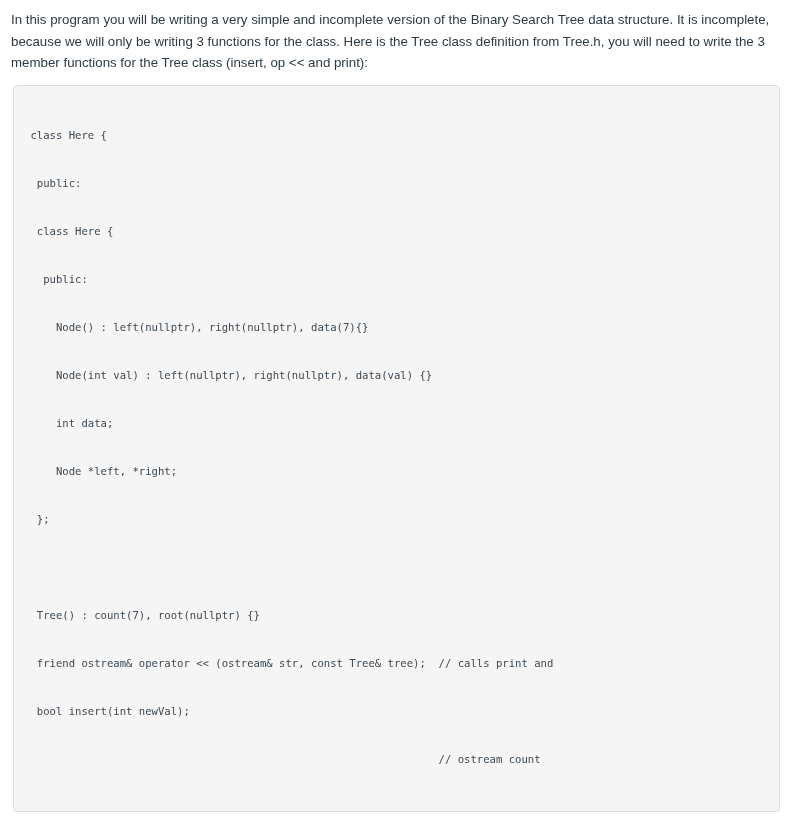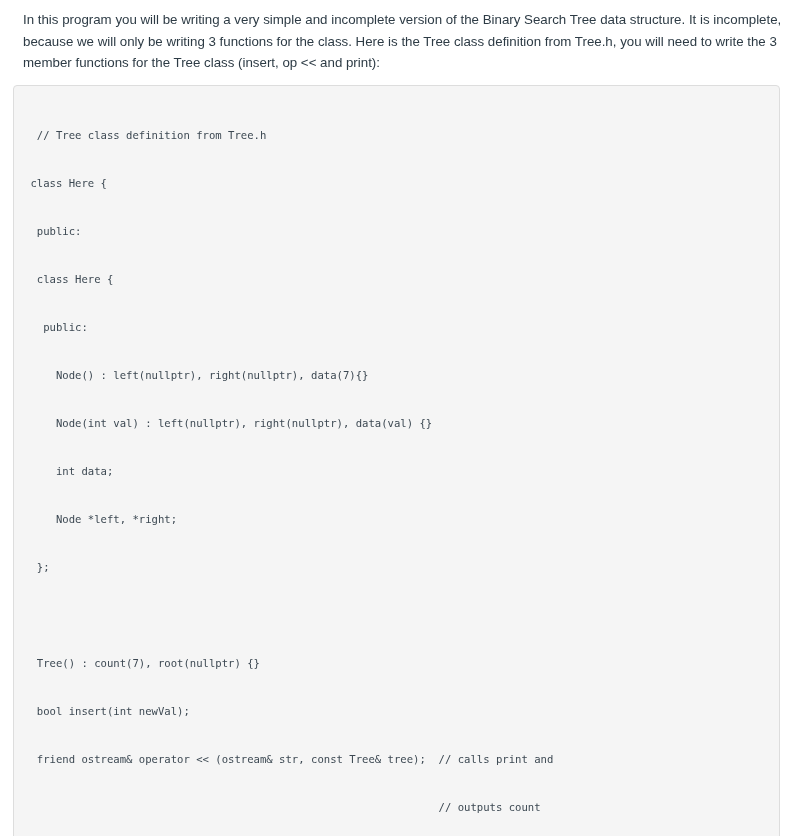--- a/index.html
+++ b/index.html
@@ -22,21 +22,20 @@
 
   
   .para {
     font-size: 13.3px;
     line-height: 21.5px;
     color: #2d3b45;
     margin: 0;
   }
   .intro {
     margin-bottom: 11px;
-    margin-left: 12px;
   }
 
   
   .code-block {
     background: #f5f5f5;
     border: 1px solid #dddddd;
     border-radius: 4px;
     box-sizing: border-box;
     width: 767px;
     margin: 0 0 12px 2px;
@@ -55,30 +54,29 @@
   .code-block.block-1 { padding-top: 9px; padding-bottom: 12px; }
 </style>
 </head>
 <body>
 
 <div class="page">
 
   <p class="para intro">In this program you will be writing a very simple and incomplete version of the Binary Search Tree data structure.  It is incomplete, because we will only be writing 3 functions for the class.  Here is the Tree class definition from Tree.h, you will need to write the 3 member functions for the Tree class (insert, op &lt;&lt; and print):</p>
 
   <div class="code-block block-1">
-    <span class="ln">  // Tree class definition from Tree.h</span>
     <span class="ln"> class Here {</span>
     <span class="ln">  public:</span>
     <span class="ln">  class Here {</span>
     <span class="ln">   public:</span>
     <span class="ln">     Node() : left(nullptr), right(nullptr), data(7){}</span>
     <span class="ln">     Node(int val) : left(nullptr), right(nullptr), data(val) {}</span>
     <span class="ln">     int data;</span>
     <span class="ln">     Node *left, *right;</span>
     <span class="ln">  };</span>
     <span class="ln"></span>
     <span class="ln">  Tree() : count(7), root(nullptr) {}</span>
+    <span class="ln">  friend ostream&amp; operator &lt;&lt; (ostream&amp; str, const Tree&amp; tree);  // calls print and</span>
     <span class="ln">  bool insert(int newVal);</span>
-    <span class="ln">  friend ostream&amp; operator &lt;&lt; (ostream&amp; str, const Tree&amp; tree);  // calls print and</span>
-    <span class="ln">                                                                 // outputs count</span>
+    <span class="ln">                                                                 // ostream count</span>
   </div>
 
 </div>
 
 </body></html>

